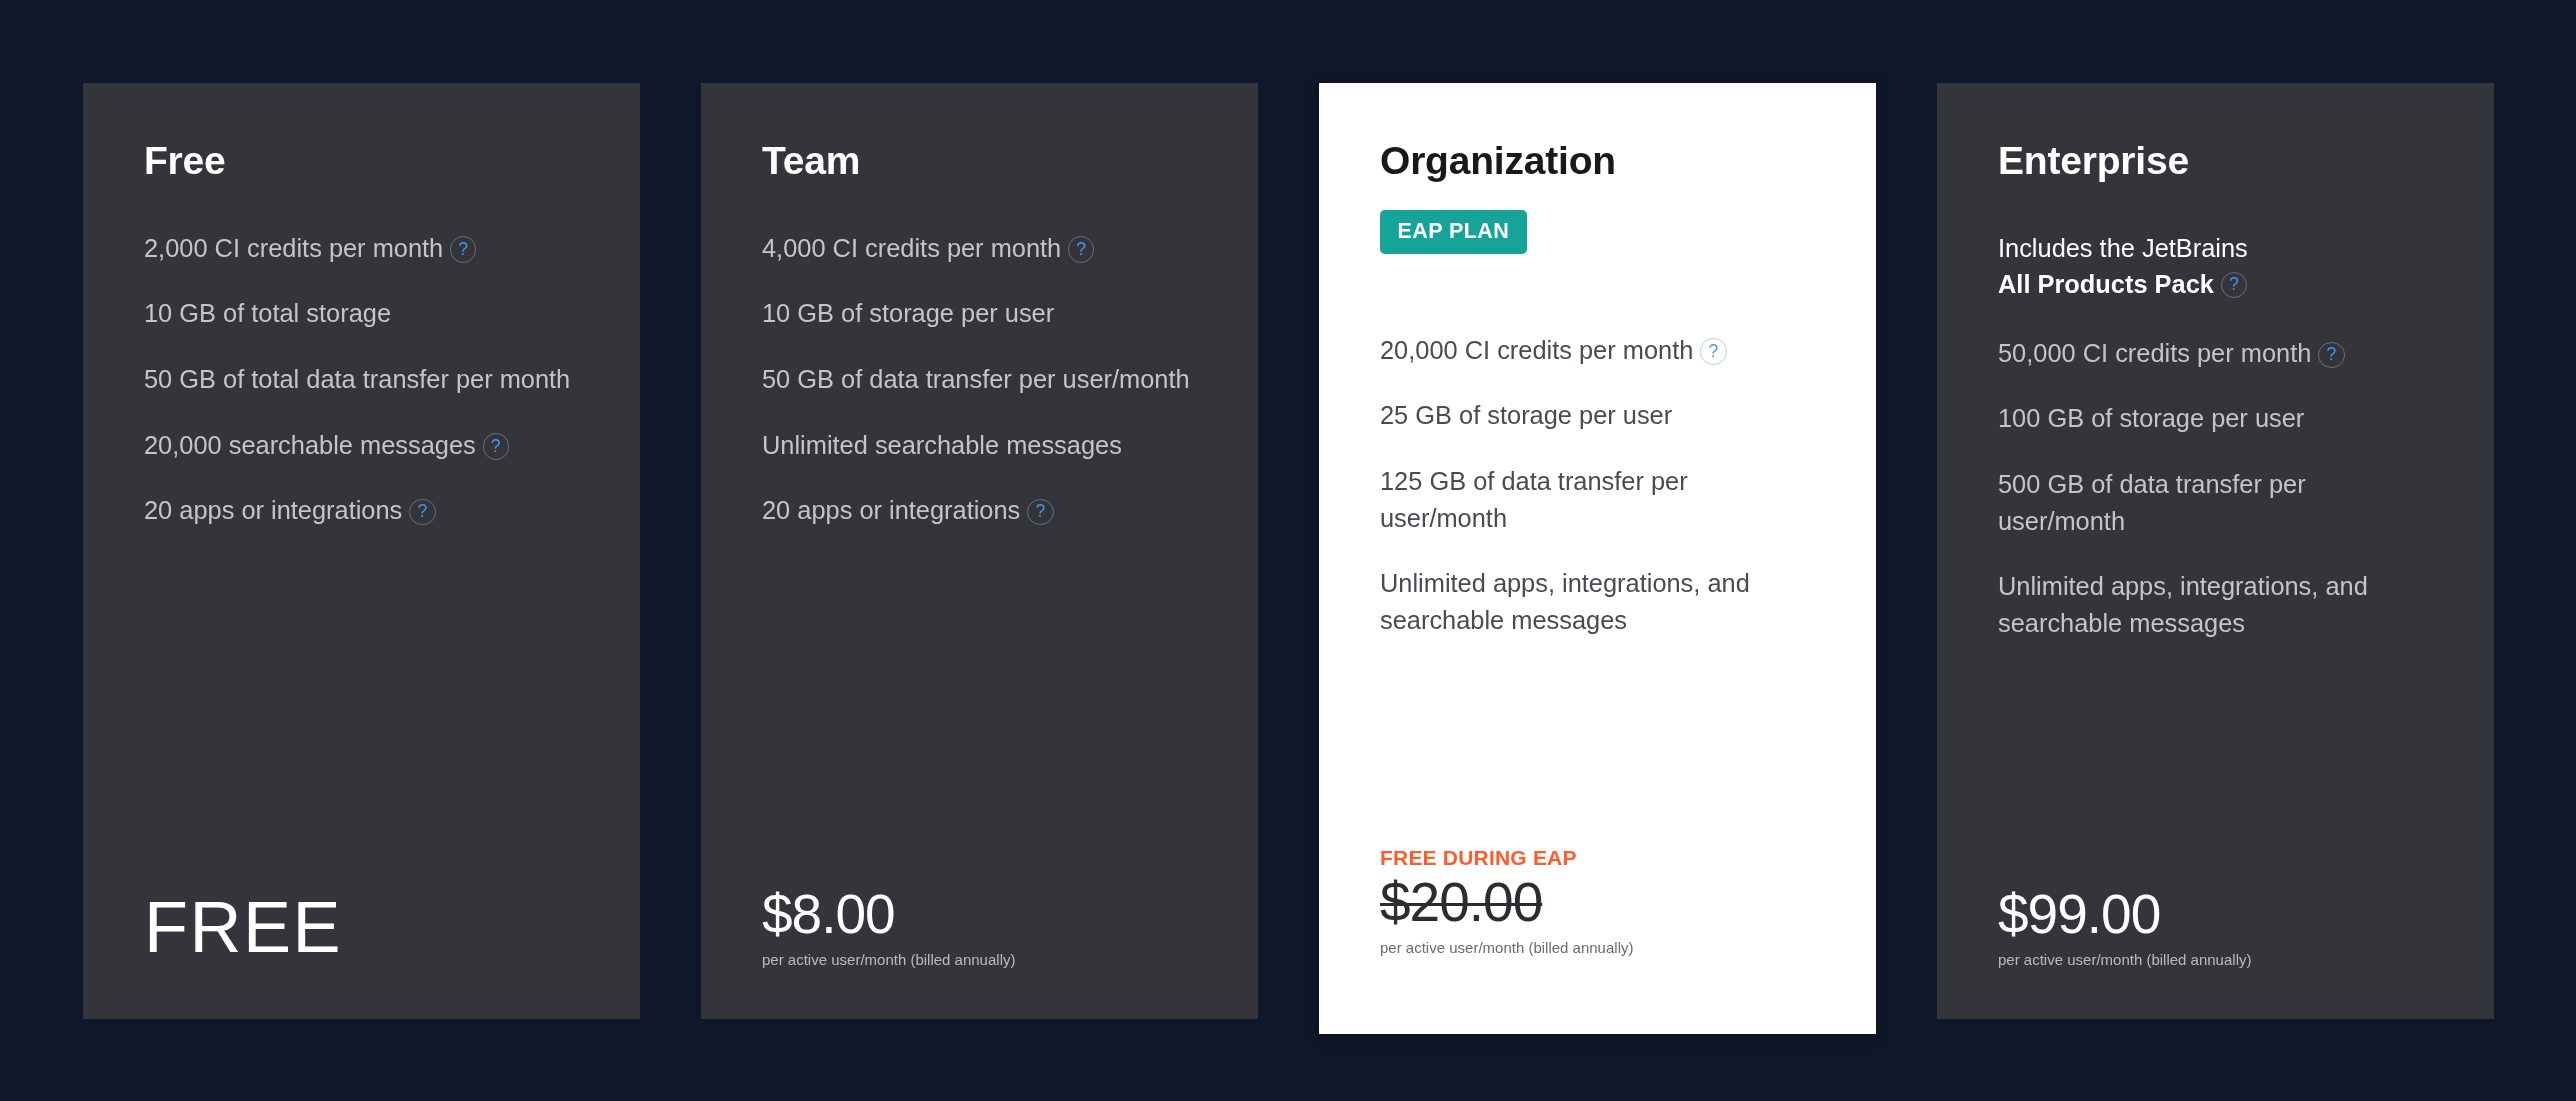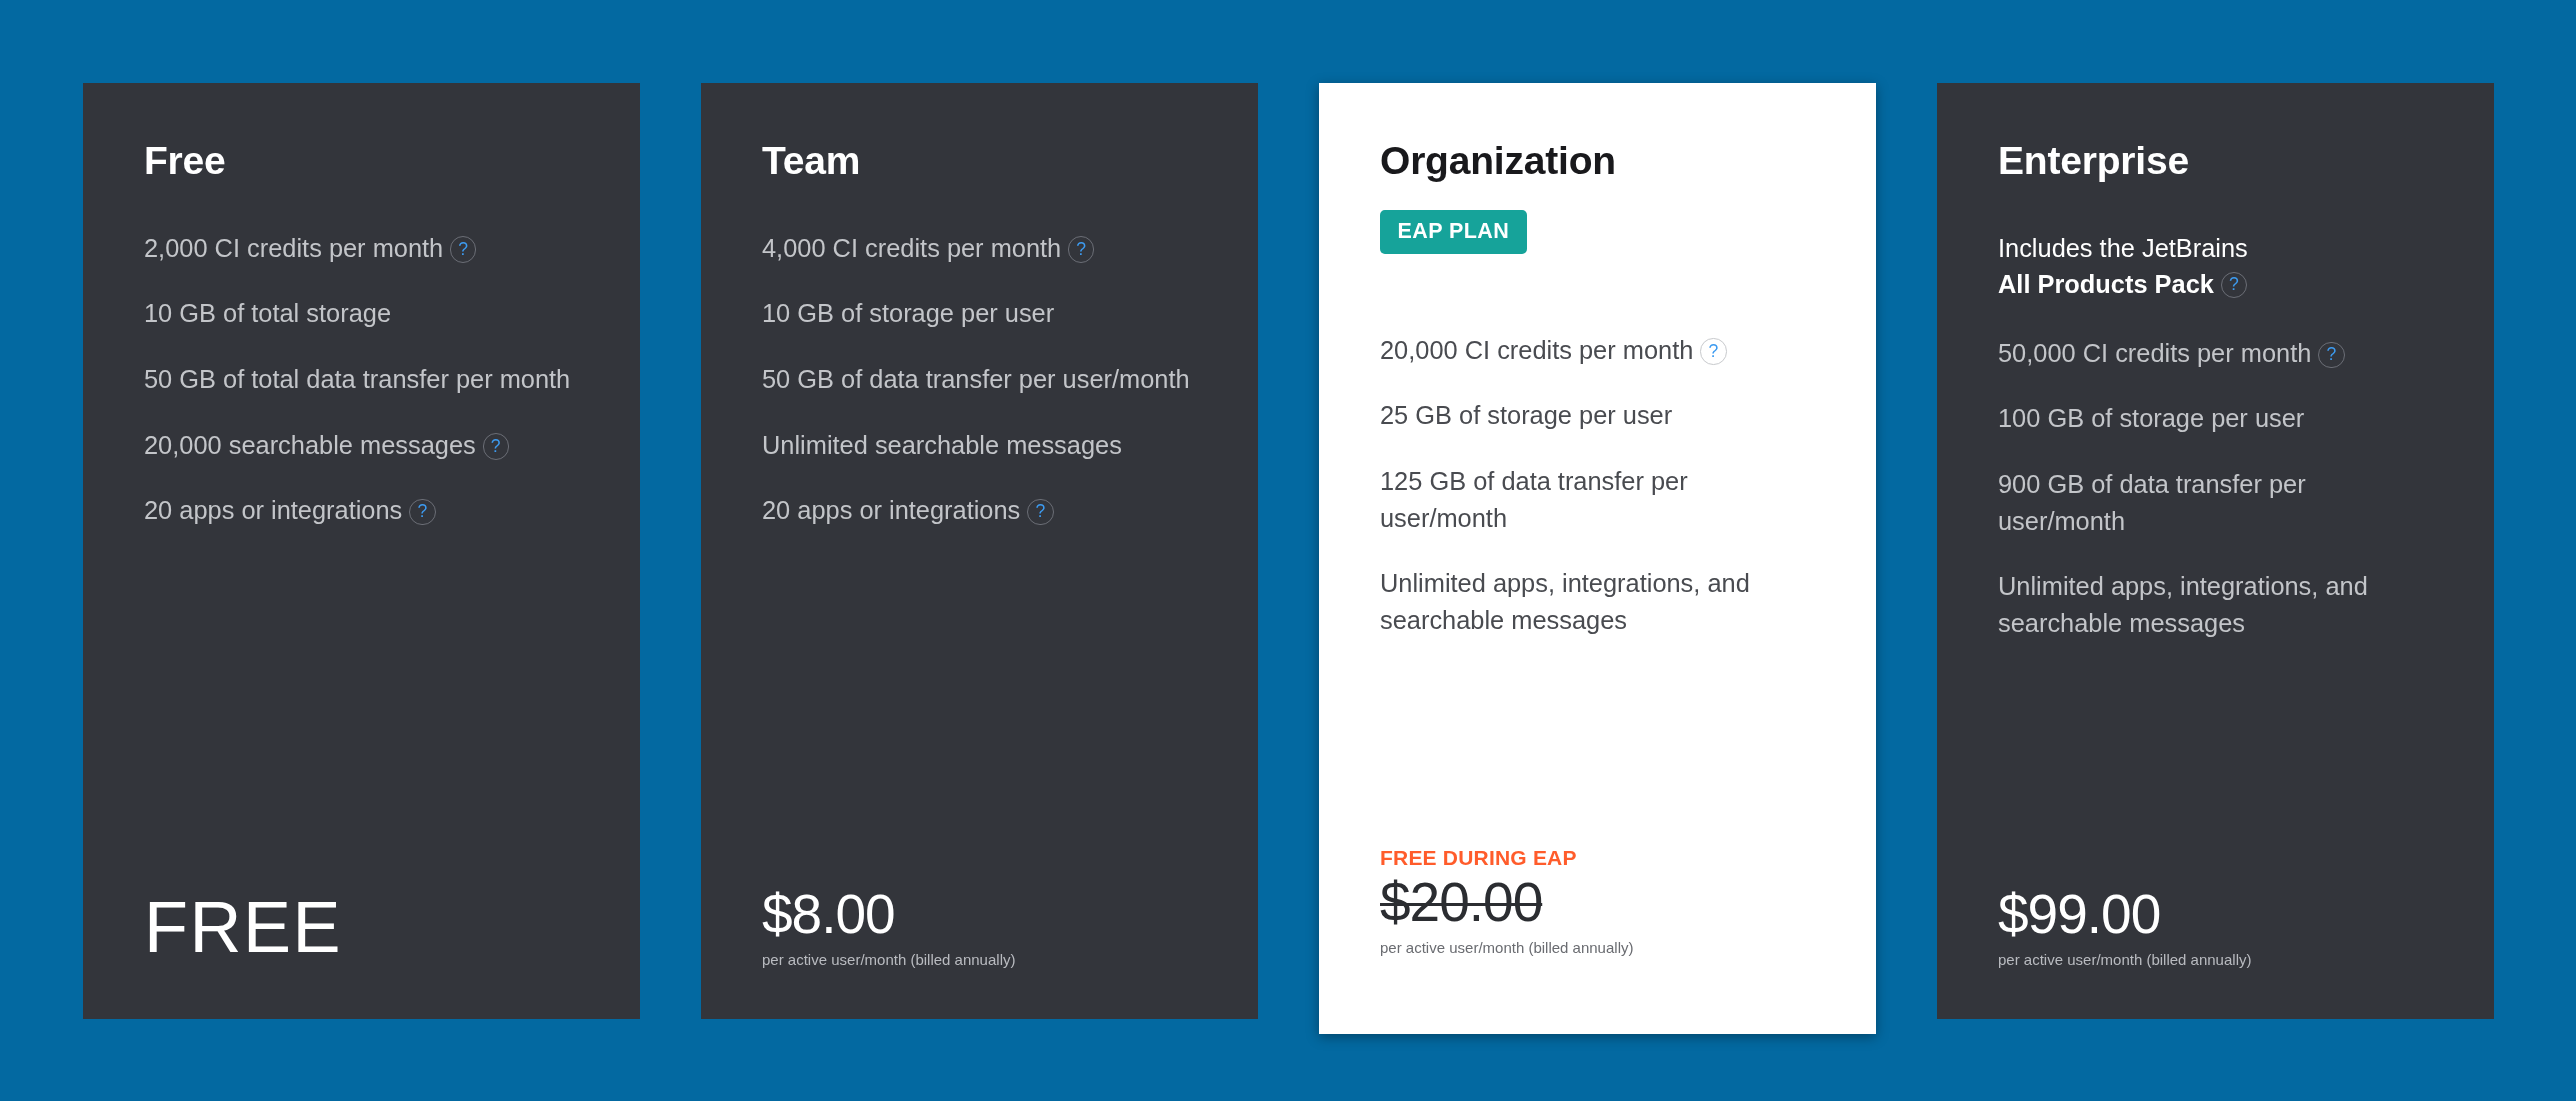--- a/index.html
+++ b/index.html
@@ -9,21 +9,21 @@
     height: 1101px;
     background: #27292e;
     font-family: "Liberation Sans", sans-serif;
     overflow: hidden;
   }
 
   .pricing-board {
     position: relative;
     width: 2576px;
     height: 1101px;
-    background: #0369a1;
+    background: #0f172a;
   }
 
   .cards-row {
     position: absolute;
     left: 83px;
     top: 83px;
     display: flex;
     gap: 61px;
     align-items: flex-start;
   }
@@ -199,21 +199,21 @@
           <div class="price-amount">$20.00</div>
           <div class="price-caption">per active user/month (billed annually)</div>
         </div>
       </div>
       <div class="plan-card dark enterprise">
         <div class="plan-title">Enterprise</div>
         <div class="includes-block"><span class="includes-line1">Includes the JetBrains</span><span class="includes-line2">All Products Pack</span><span class="help-icon">?</span></div>
         <ul class="feature-list">
           <li class="feature-item"><span class="feature-text">50,000 CI credits per month</span><span class="help-icon">?</span></li>
           <li class="feature-item"><span class="feature-text">100 GB of storage per user</span></li>
-          <li class="feature-item"><span class="feature-text">900 GB of data transfer per user/month</span></li>
+          <li class="feature-item"><span class="feature-text">500 GB of data transfer per user/month</span></li>
           <li class="feature-item"><span class="feature-text">Unlimited apps, integrations, and searchable messages</span></li>
         </ul>
         <div class="spacer-flex"></div>
         <div class="price-block">
           <div class="price-amount">$99.00</div>
           <div class="price-caption">per active user/month (billed annually)</div>
         </div>
       </div>
     </div>
 </div>

